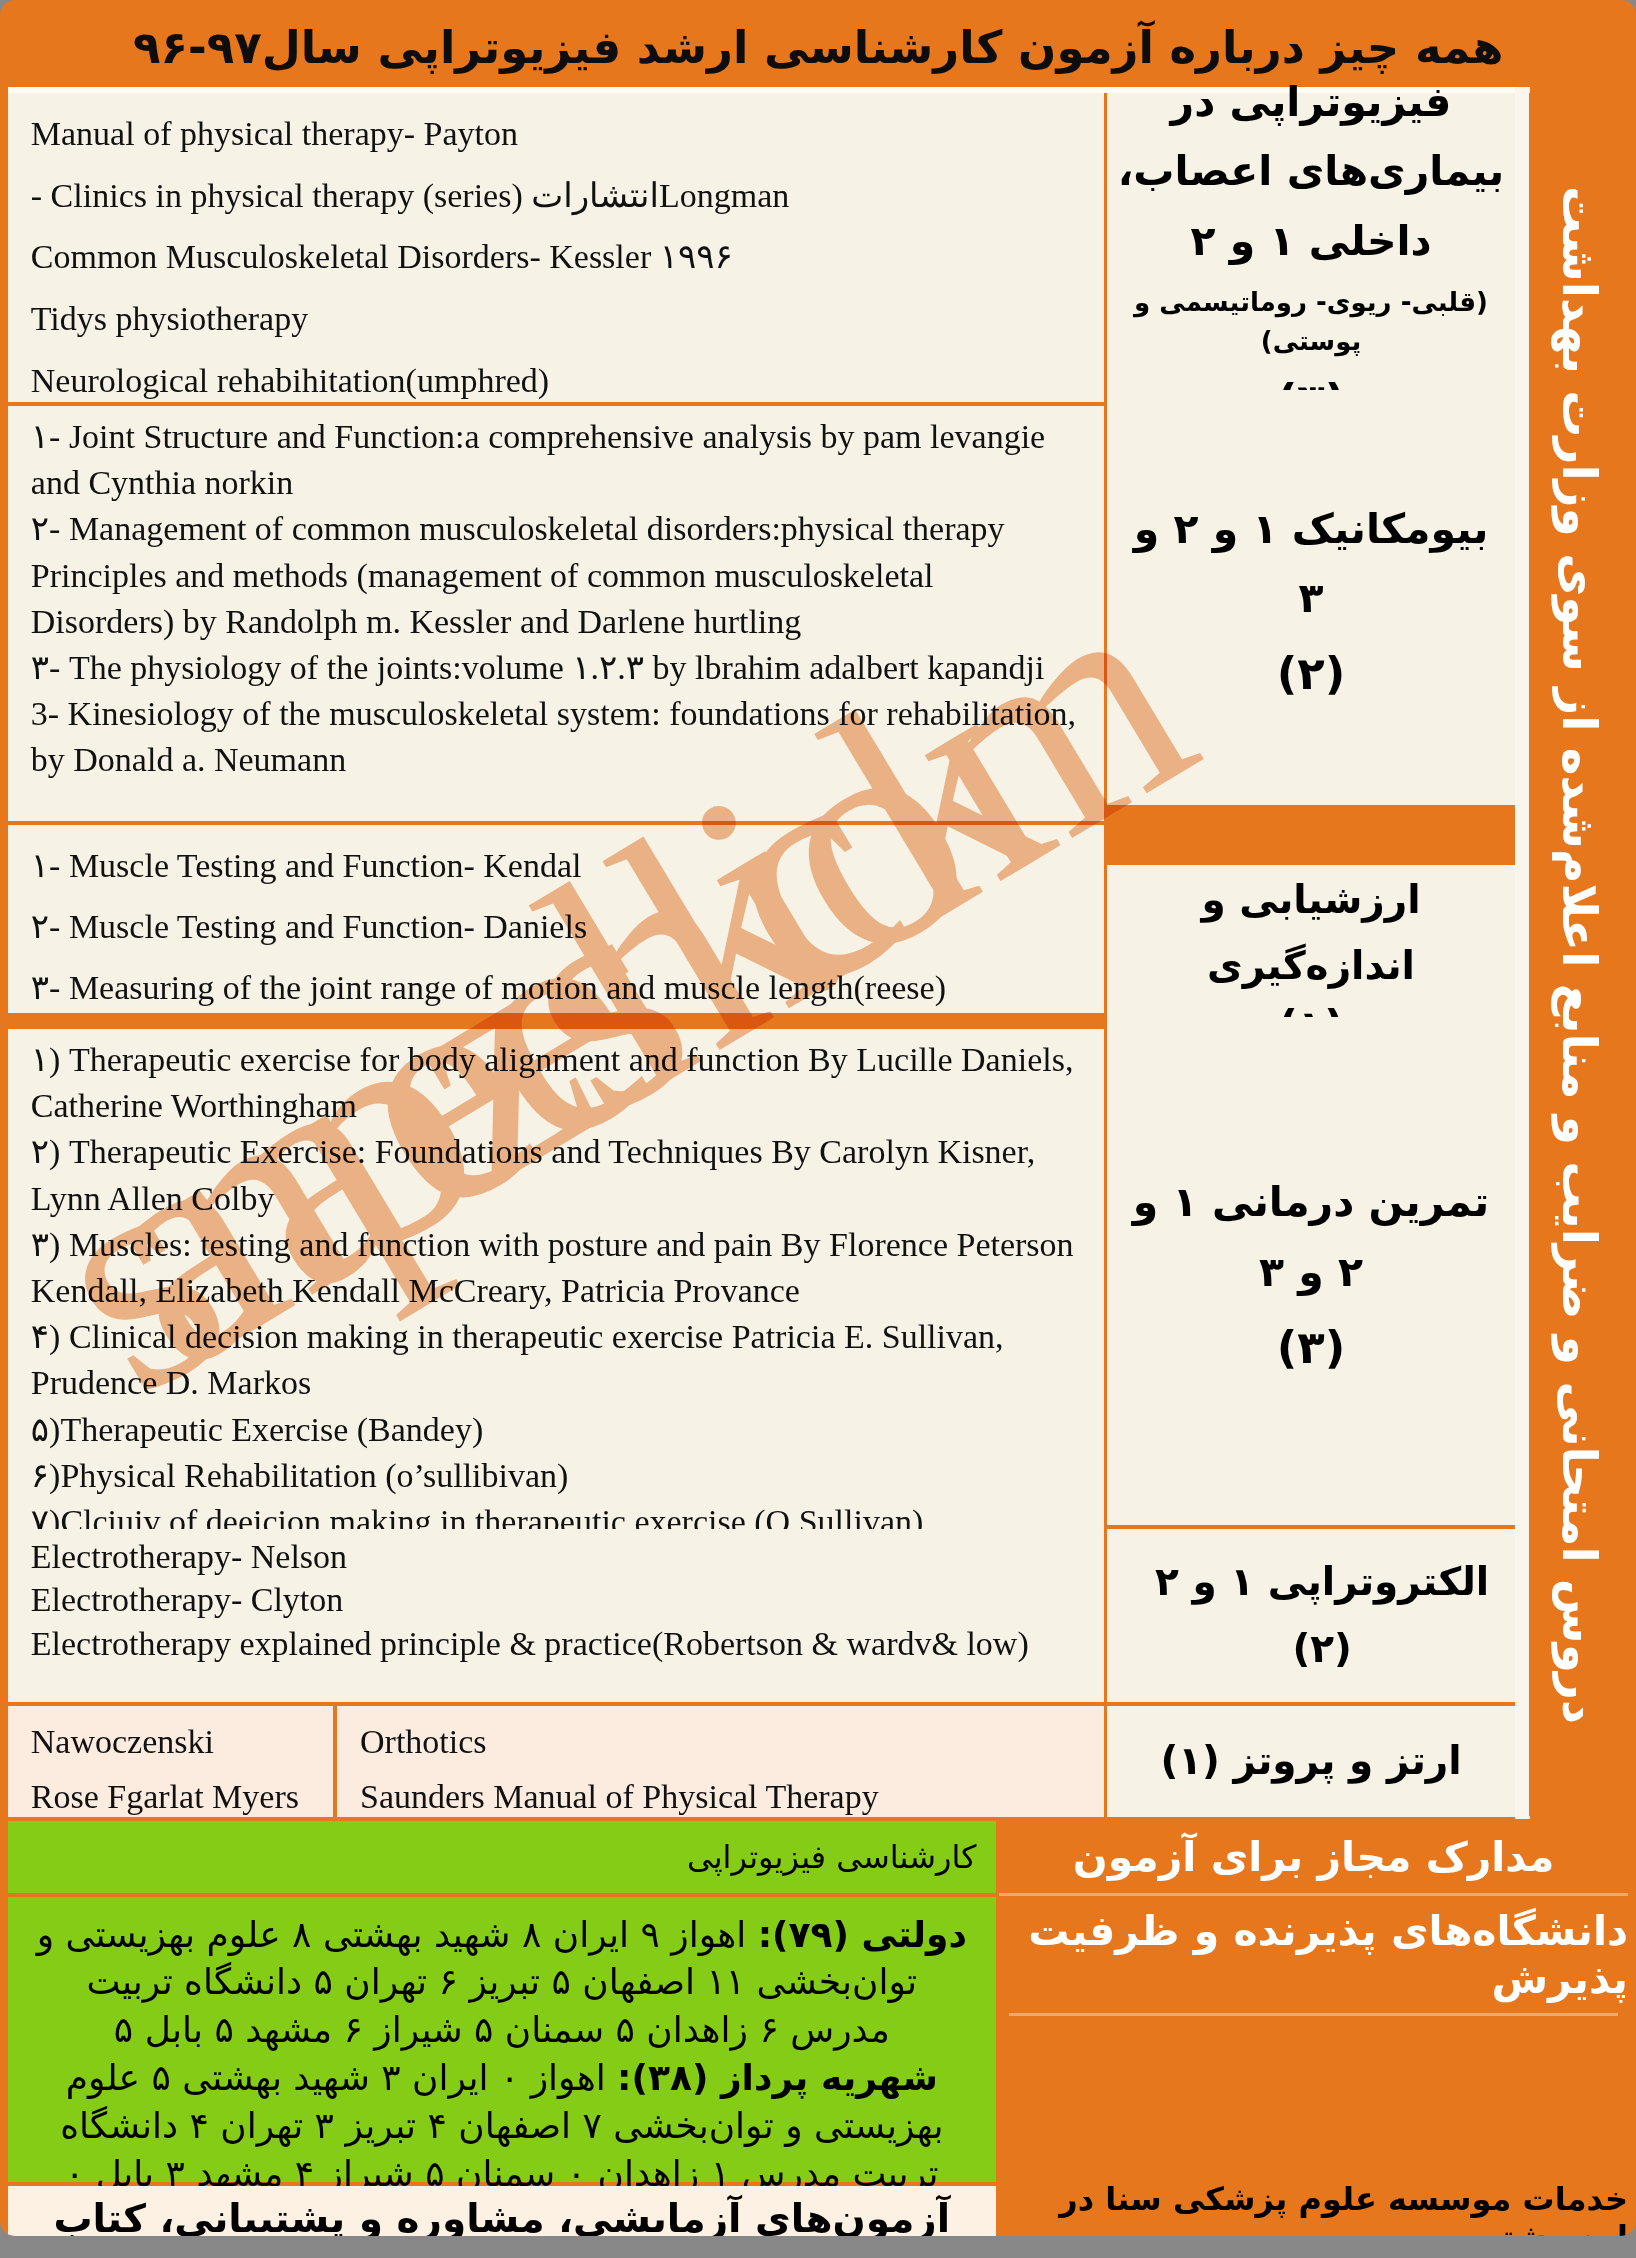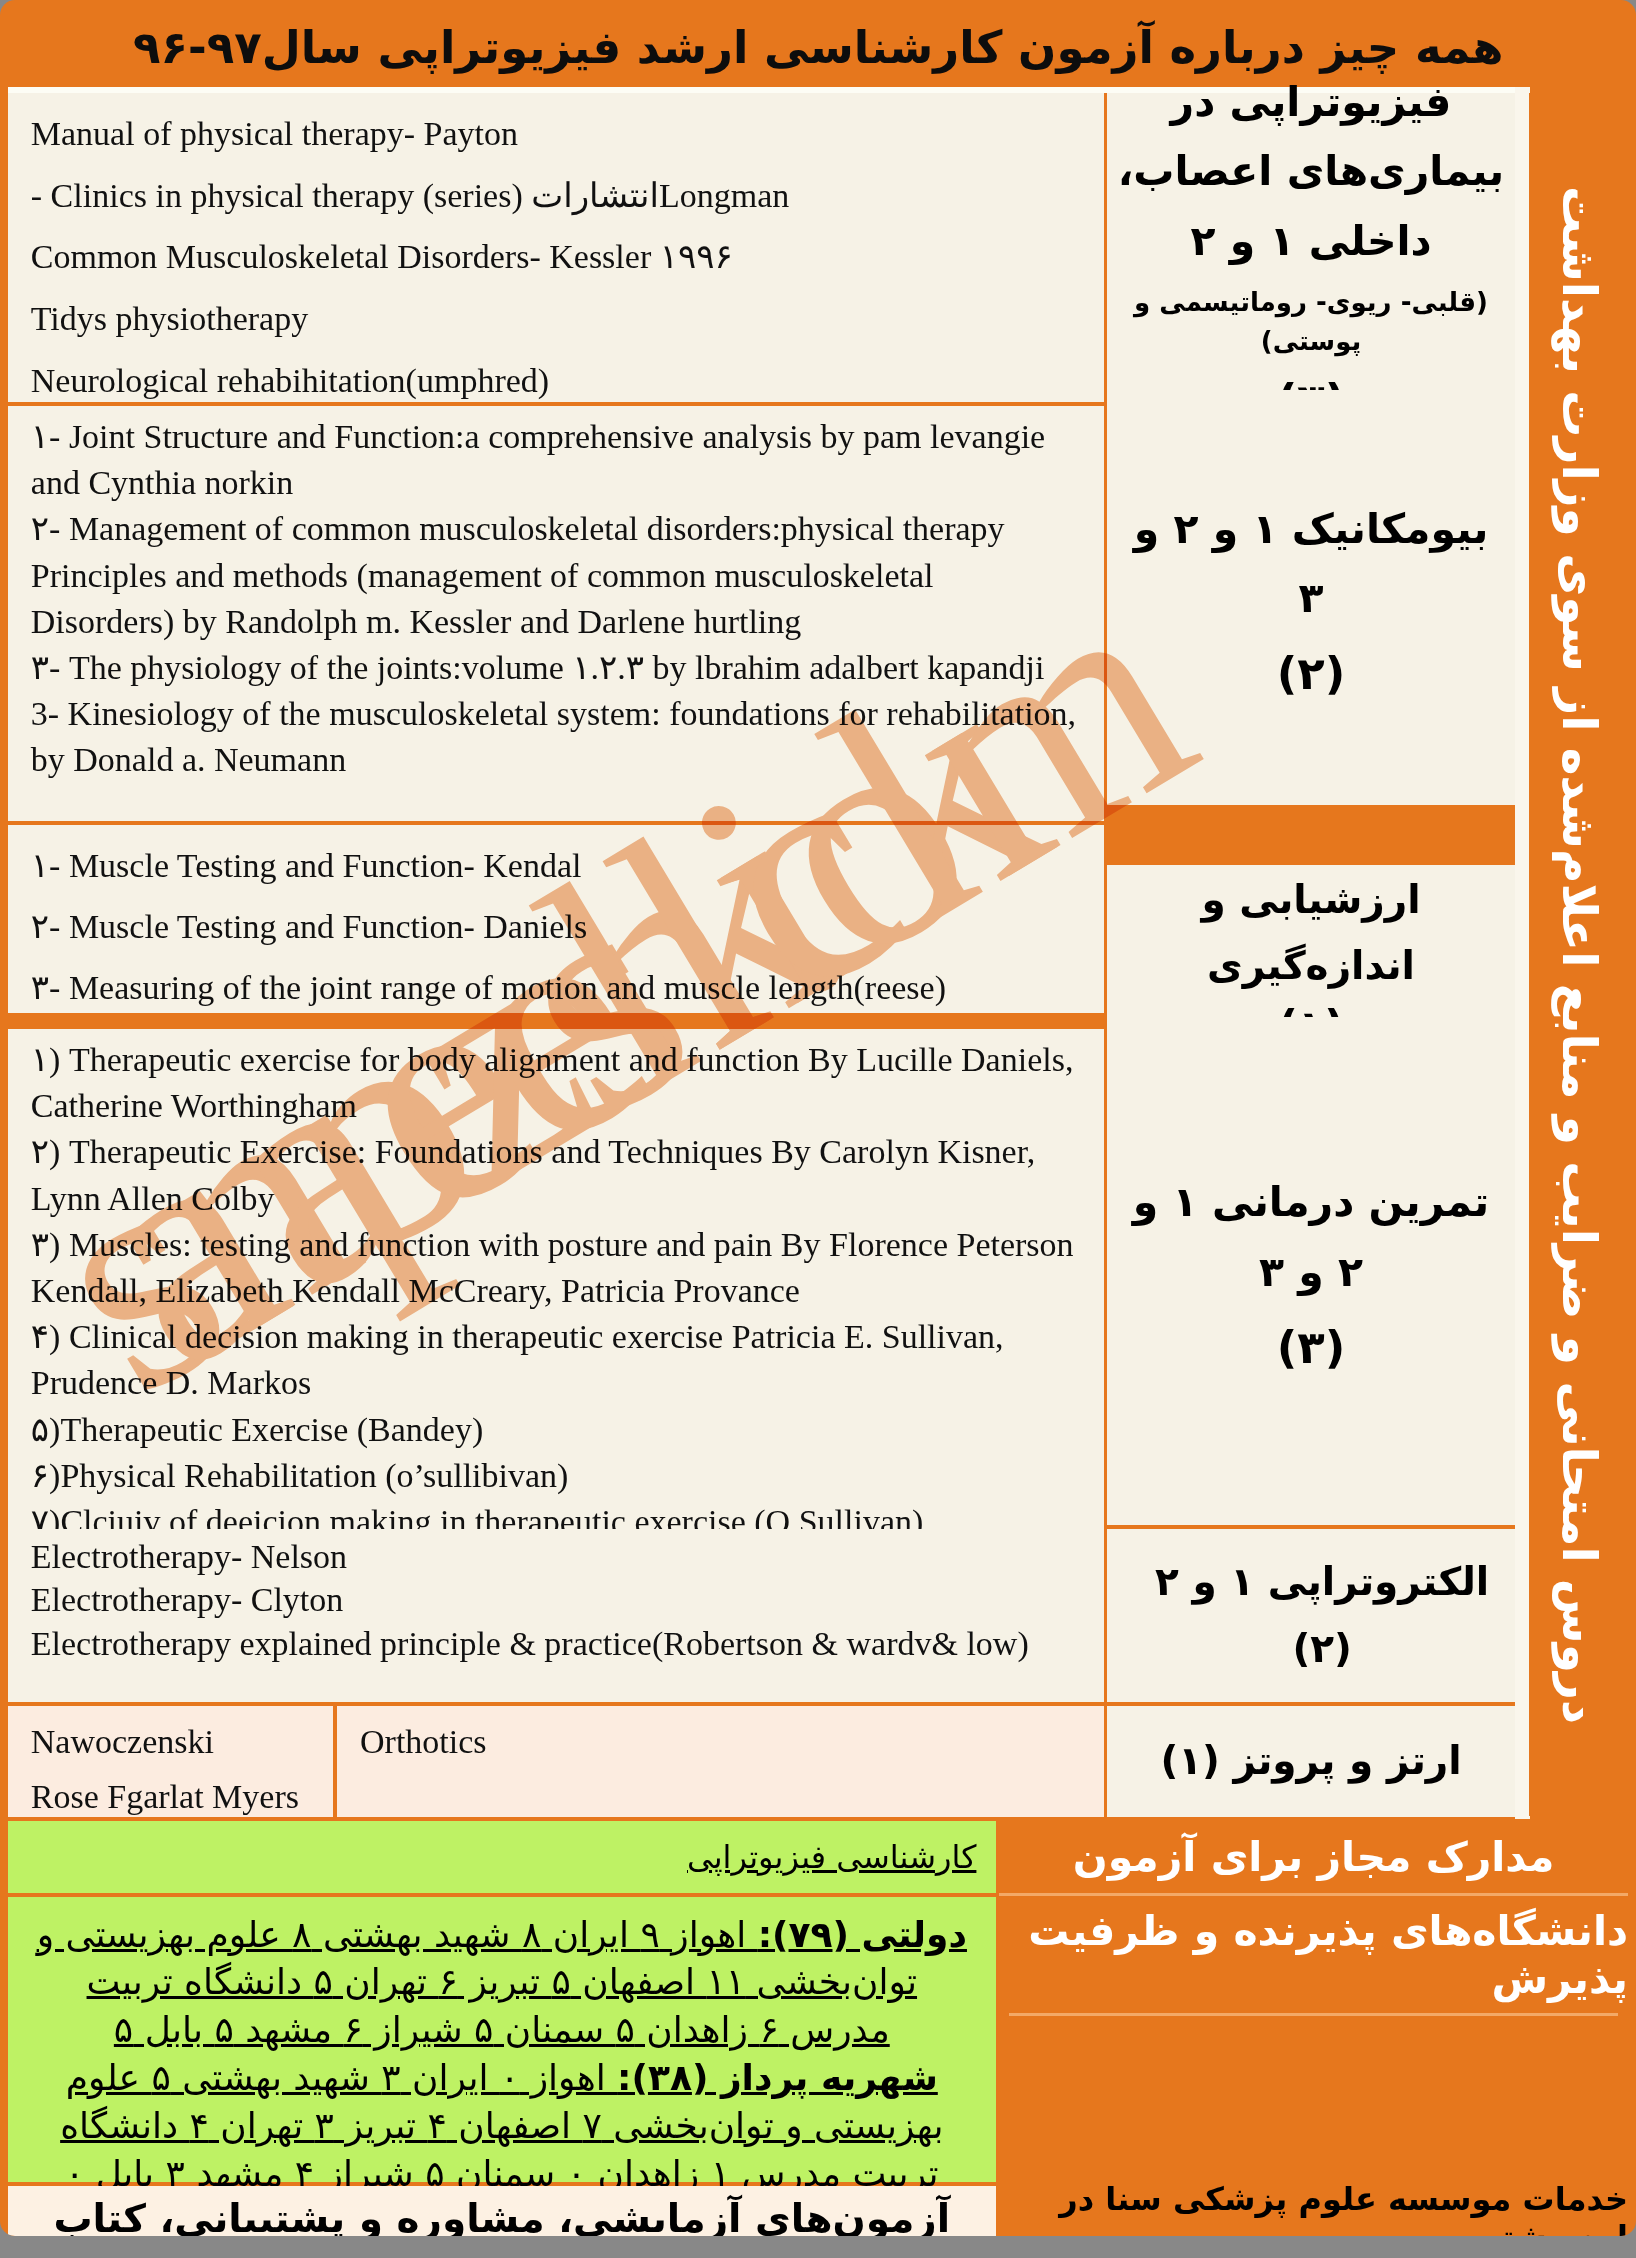--- a/index.html
+++ b/index.html
@@ -5,21 +5,21 @@
   html,body{margin:0;padding:0;background:#888;}
   .page{
     position:relative; width:1636px; height:2236px;
     background:#e6771d; overflow:hidden;
     font-family:"DejaVu Sans", sans-serif;
     border-radius:15px;
   }
   .cell{position:absolute; box-sizing:border-box;}
   .cream{background:#f6f2e6;}
   .pink{background:#fcece0;}
-  .peach{background:#bef264;text-decoration:underline;}
+  .peach{background:#84cc16;}
   .lightpeach{background:#fdf1e3;}
   .orange{background:#e6771d;}
   .books{
     font-family:"Liberation Serif","DejaVu Serif",serif;
     color:#111; font-size:34px; padding:7.8px 23px 0 23px; text-align:left;
   }
   .subject{
     direction:rtl; display:flex; flex-direction:column;
     align-items:center; justify-content:center; text-align:center;
     color:#000; font-weight:700; padding:0 9.7px;
@@ -116,20 +116,21 @@
   <div class="cell cream subject" style="left:1107px; top:1529px; width:408px; height:173px;padding-left:32px;">
     <div class="big" style="font-size:39px;">الکتروتراپی ۱ و ۲ (۲)</div>
   </div>
 
   <div class="cell pink books" style="left:7.8px; top:1706px; width:325px; height:111px; line-height:1.62; padding-top:7.8px;">
     <div>Nawoczenski</div>
     <div>Rose Fgarlat Myers</div>
   </div>
   <div class="cell pink books" style="left:337px; top:1706px; width:767px; height:111px; line-height:1.62; padding-top:7.8px;">
     <div>Orthotics</div>
+    <div>Saunders Manual  of  Physical Therapy</div>
   </div>
   <div class="cell cream subject" style="left:1107px; top:1706px; width:408px; height:111px;">
     <div class="big" style="font-size:39px;">ارتز و پروتز (۱)</div>
   </div>
 
   <div class="cell" style="left:1515px; top:87px; width:14.6px; height:1732px; background:#faf6ec;"></div>
   <div class="cell orange" style="left:1529px; top:93px; width:99px; height:1723px;">
     <span class="sidebar-label">دروس امتحانی و ضرایب و منابع اعلام‌شده از سوی وزارت بهداشت</span>
   </div>
 

